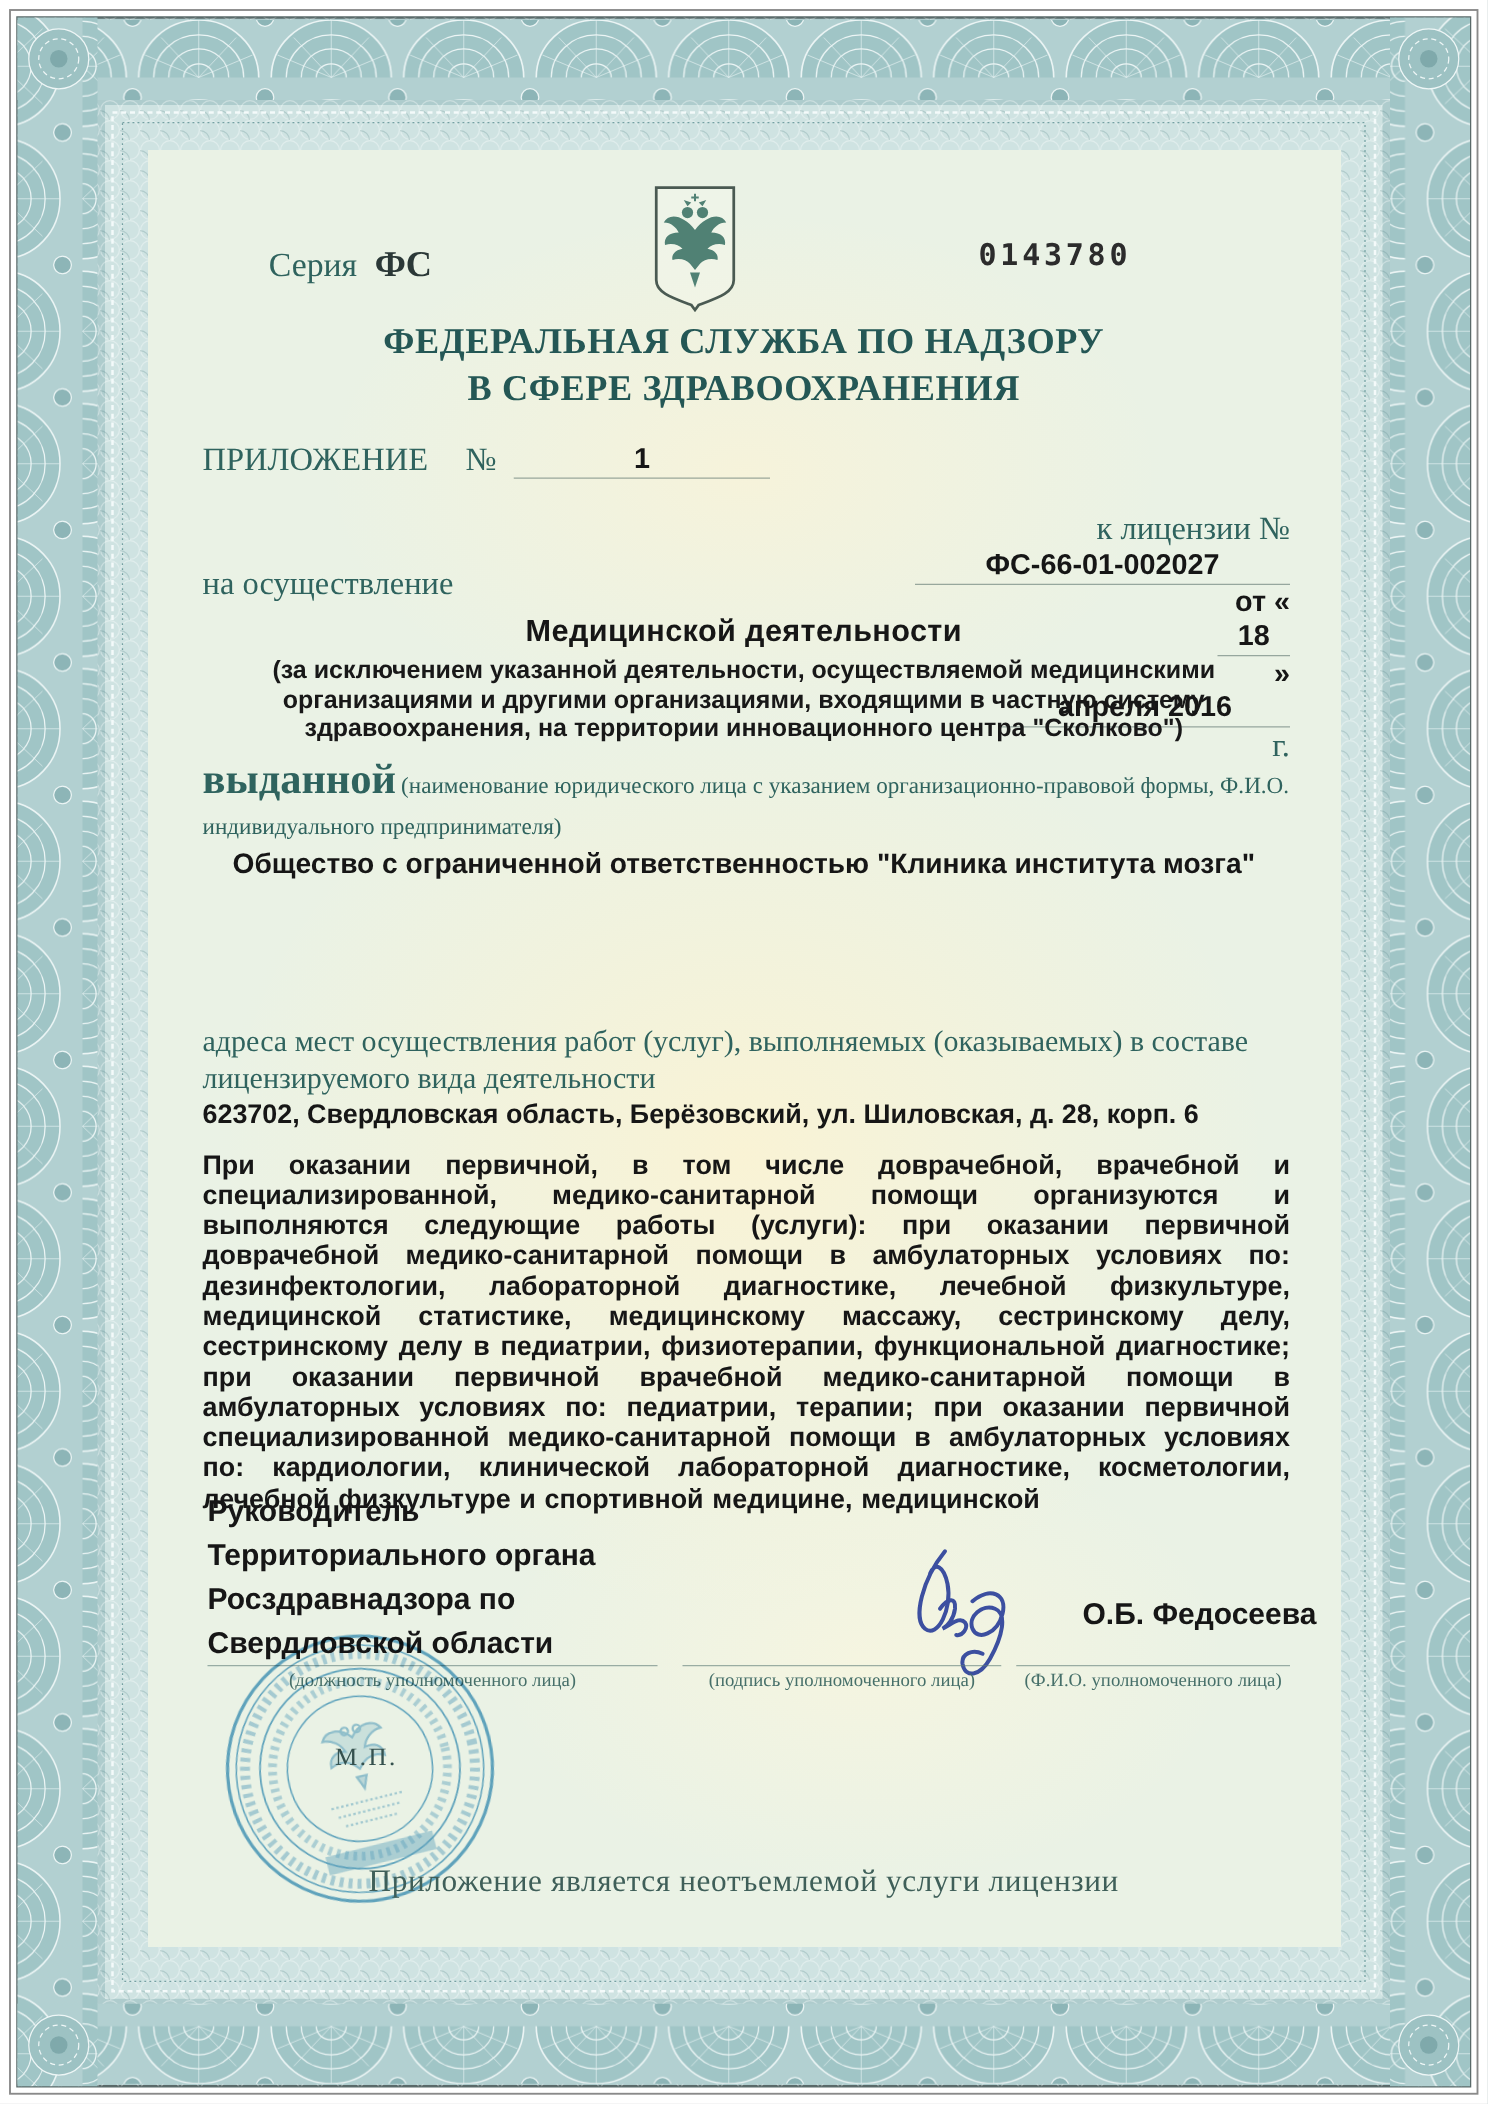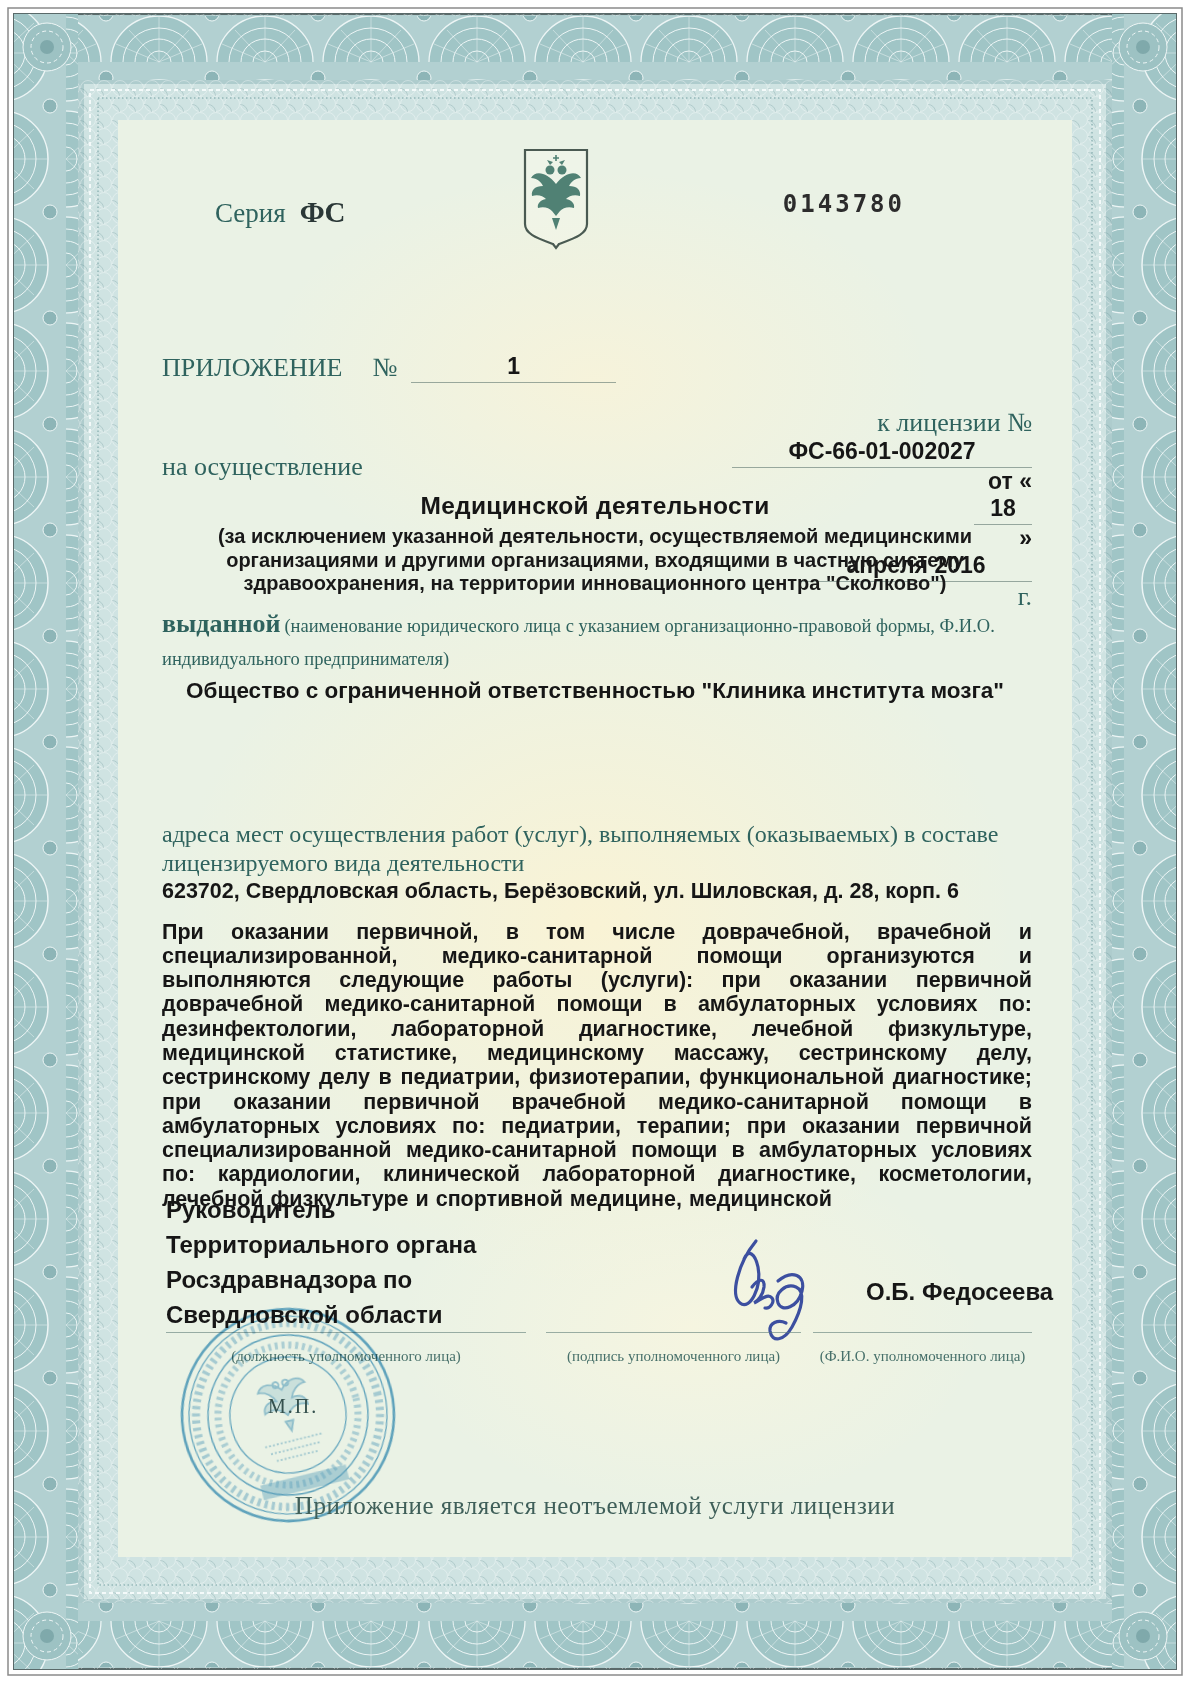--- a/index.html
+++ b/index.html
@@ -31,32 +31,32 @@
   .from-part{margin-left:42px;font-size:23px;}
   .day-cell{width:58px;margin-left:8px;font-size:23px;}
   .quote-close{margin-left:8px;font-size:23px;}
   .date-cell{width:232px;margin-left:26px;font-size:23px;}
   .year-letter{margin-left:auto;}
   .intro-line{top:332px;left:44px;font-size:26px;}
   .activity-name{top:372px;left:0;right:0;text-align:center;font-size:24.5px;letter-spacing:.3px;}
   .exception{top:404px;left:0;right:0;}
   .exception p{width:890px;margin:1px auto;text-align:center;font-size:20px;line-height:1.18;color:#181818;}
   .issued{top:488px;left:44px;right:38px;line-height:32px;}
-  .issued-label{font-size:26px;font-weight:700;}
+  .issued-label{font-size:34px;font-weight:700;}
   .issued-note{font-size:18.5px;}
   .company{top:558px;left:0;right:0;text-align:center;font-size:22.5px;}
   .addresses{top:700px;left:44px;right:40px;}
   .addr-label{font-size:24px;line-height:1.22;}
   .addr-value{text-align:left;font-size:21.5px;}
   .works{margin-top:16px;font-size:21.5px;line-height:1.13;text-align:justify;text-align-last:left;word-spacing:1px;}
   .signer{top:1072px;left:48px;font-size:24px;line-height:35px;}
   .signature-svg{top:1105px;left:600px;}
   .signer-name{top:1158px;left:748px;font-size:24px;}
   .captions{top:1212px;left:48px;right:40px;display:flex;}
-  .cap{border-top:1px solid rgba(95,125,120,.6);padding-top:15px;text-align:center;font-family:"Liberation Serif",serif;font-size:15px;color:#47706a;}
+  .cap{border-top:1px solid rgba(95,125,120,.6);padding-top:4px;text-align:center;font-family:"Liberation Serif",serif;font-size:15px;color:#47706a;}
   .cap1{flex:0 0 360px;}
   .cap2{flex:0 0 255px;margin-left:20px;}
   .cap3{flex:1;margin-left:12px;}
   .stamp{top:1180px;left:55px;width:230px;height:230px;opacity:.85;mix-blend-mode:multiply;transform:rotate(-6deg);}
   .mp-mark{top:1275px;left:150px;font-family:"Liberation Serif",serif;font-size:20px;letter-spacing:2px;color:#35514e;z-index:3;}
   .footer-note{top:1372px;left:0;right:0;text-align:center;font-family:"Liberation Serif",serif;font-size:25px;letter-spacing:.5px;color:#3f5f59;}
 </style>
 </head>
 <body>
 
@@ -159,20 +159,24 @@
           <circle cx="45" cy="26" r="4.5"></circle>
           <path d="M33,21 L30,16 L36,18 Z M45,21 L48,16 L42,18 Z"></path>
           <path d="M36,14 h6 M39,11 v6" stroke="#3f7568" stroke-width="1.6" fill="none"></path>
           <path d="M35,74 L39,86 L43,74 Z"></path>
         </g>
       </svg>
     </div>
 
     <div class="abs form-number">0143780</div>
 
+    <div class="abs doc-title">
+      <div>ФЕДЕРАЛЬНАЯ СЛУЖБА ПО НАДЗОРУ</div>
+      <div>В СФЕРЕ ЗДРАВООХРАНЕНИЯ</div>
+    </div>
 
     <div class="abs appendix-row">
       <span class="serif">ПРИЛОЖЕНИЕ</span>
       <span class="serif appendix-numero">№</span>
       <span class="u-cell appendix-cell typed">1</span>
     </div>
 
     <div class="abs license-row">
       <span class="serif">к лицензии №</span>
       <span class="u-cell license-cell typed">ФС-66-01-002027</span>

